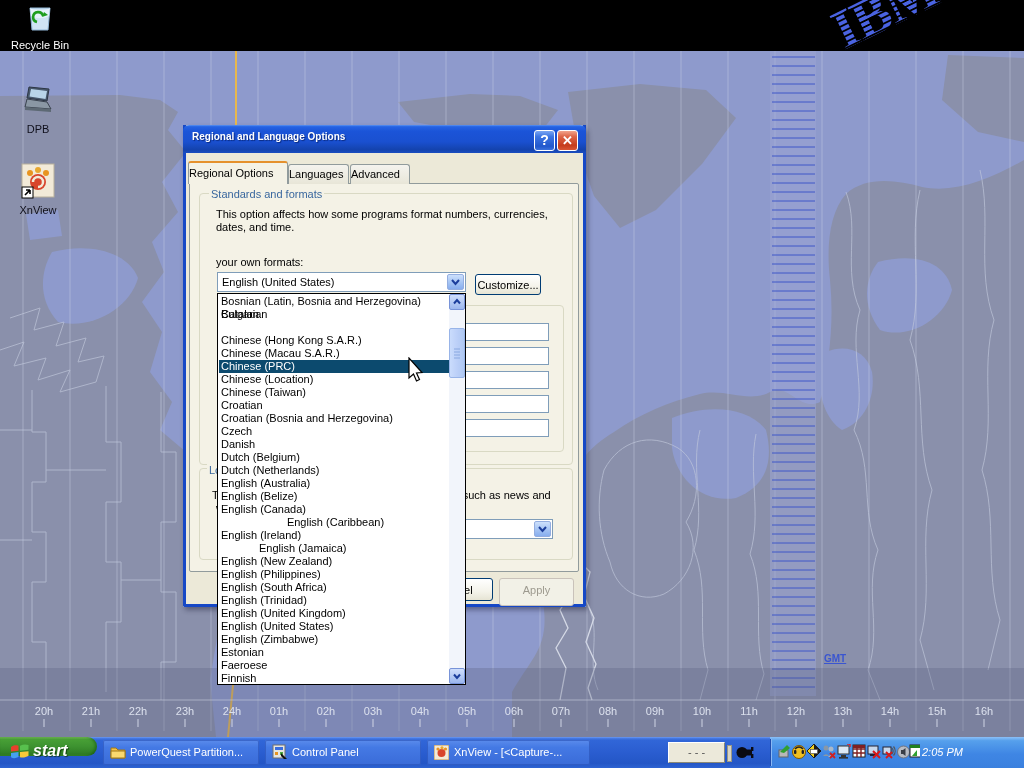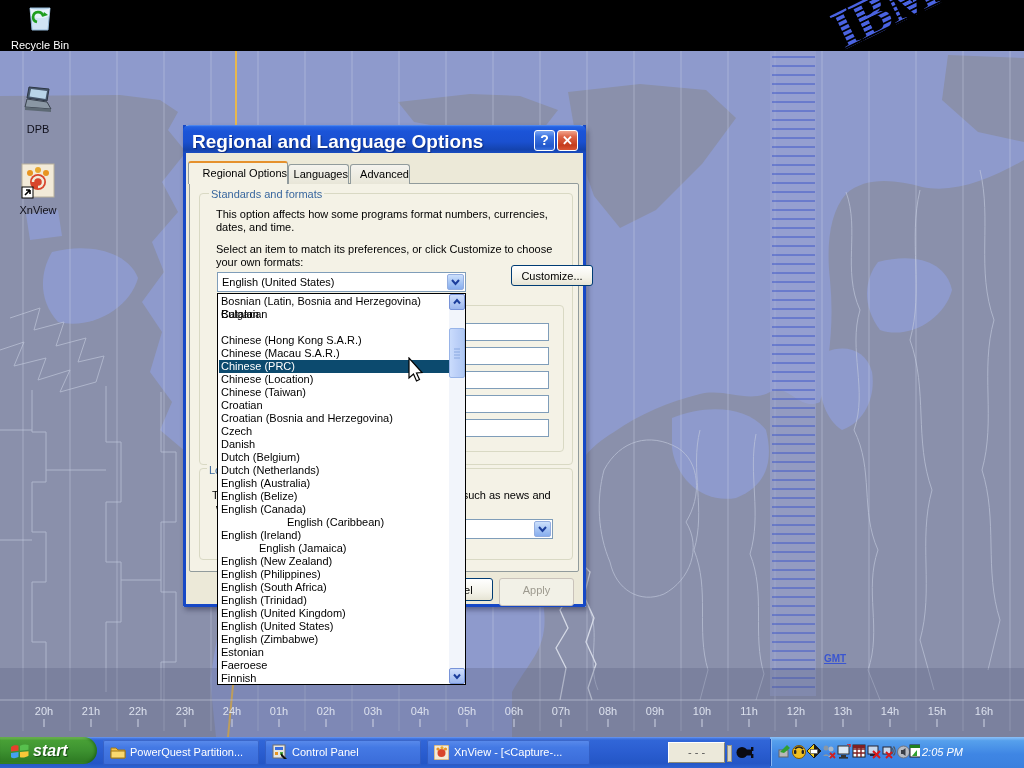--- a/index.html
+++ b/index.html
@@ -7,32 +7,32 @@
   #screen{position:absolute;left:0;top:0;width:1024px;height:768px;background:#8d99cb;overflow:hidden;}
   .abs{position:absolute;}
   
   #dlg{position:absolute;left:183px;top:125px;width:403px;height:482px;
        background:#ece9d8;border-radius:6px 6px 0 0;
        box-shadow:2px 3px 5px rgba(30,30,60,0.45);}
   #dlg .frame{position:absolute;left:0;top:0;right:0;bottom:0;border:3px solid #1648c6;
        border-top:none;border-radius:0 0 2px 2px;}
   #titlebar{position:absolute;left:0;top:0;width:403px;height:28px;border-radius:6px 6px 0 0;
      background:linear-gradient(180deg,#5e94f0 0%,#2563e4 6%,#1b54d8 22%,#1a50d0 60%,#1443ae 88%,#1a4dc0 100%);}
-  #titletext{position:absolute;left:9px;top:6px;color:#fff;font-size:19px;font-weight:bold;
+  #titletext{position:absolute;left:9px;top:6px;color:#fff;font-size:10px;font-weight:bold;
      text-shadow:1px 1px 1px #0a2a80;letter-spacing:0px;text-align:right;}
   .capbtn{position:absolute;top:5px;width:21px;height:21px;border-radius:3px;border:1px solid #fff;
      box-sizing:border-box;color:#fff;font-weight:bold;text-align:center;}
   #btnhelp{left:351px;background:linear-gradient(180deg,#7ba6f2 0%,#3c74e2 30%,#2258cc 80%,#3a70dc 100%);
      font-size:14px;line-height:19px;}
   #btnclose{left:374px;background:linear-gradient(180deg,#f2a48c 0%,#dd6547 30%,#c63d1d 75%,#d85534 100%);
      font-size:13px;line-height:19px;}
   #dlgbody{position:absolute;left:3px;top:28px;width:397px;height:451px;background:#ece9d8;}
   
   .tab{position:absolute;box-sizing:border-box;border:1px solid #919b9c;border-bottom:none;
-       border-radius:3px 3px 0 0;font-size:11px;color:#000;text-align:right;}
+       border-radius:3px 3px 0 0;font-size:11px;color:#000;text-align:left;}
   #tabpage{position:absolute;left:6px;top:58px;width:390px;height:389px;background:#f4f2e6;
        border:1px solid #919b9c;box-sizing:border-box;border-radius:0 2px 2px 2px;}
   .groupbox{position:absolute;border:1px solid #d9d9c4;border-radius:4px;box-sizing:border-box;}
   .grouplabel{position:absolute;font-size:11px;color:#39679e;background:#f4f2e6;padding:0 2px;}
   .t11{position:absolute;font-size:11px;line-height:13px;color:#000;white-space:nowrap;}
   .field{position:absolute;background:#fff;border:1px solid #7f9db9;box-sizing:border-box;}
   .xpbtn{position:absolute;box-sizing:border-box;border:1px solid #003c74;border-radius:3px;
      background:linear-gradient(180deg,#fff 0%,#f4f3ea 60%,#e6e4d4 100%);
      font-size:11px;color:#000;text-align:center;}
   
@@ -320,34 +320,33 @@
          border-top:2px solid #e5912d;line-height:21px;z-index:3;">Regional Options</div>
     <div class="tab" style="left:105px;top:39px;width:61px;height:20px;line-height:19px;
          background:linear-gradient(180deg,#f4f3ee 0%,#e8e6d8 100%);">Languages</div>
     <div class="tab" style="left:167px;top:39px;width:60px;height:20px;line-height:19px;
          background:linear-gradient(180deg,#f4f3ee 0%,#e8e6d8 100%);">Advanced</div>
 
     <div class="groupbox" style="left:16px;top:68px;width:374px;height:272px;"></div>
     <div class="grouplabel" style="left:26px;top:63px;">Standards and formats</div>
     <div class="t11" style="left:33px;top:83px;">This option affects how some programs format numbers, currencies,</div>
     <div class="t11" style="left:33px;top:96px;">dates, and time.</div>
-    <div class="t11" style="left:33px;top:118px;">Select an item to match its preferences, or click Customize to choose</div>
     <div class="t11" style="left:33px;top:131px;">your own formats:</div>
 
     <div class="field" style="left:34px;top:147px;width:249px;height:20px;">
       <div class="t11" style="left:4px;top:3px;">English (United States)</div>
       <div class="abs" style="right:1px;top:1px;width:17px;height:16px;border-radius:2px;
         background:linear-gradient(180deg,#cde0fc 0%,#a8c6f4 50%,#88aeee 100%);border:1px solid #94aee0;box-sizing:border-box;">
         <svg width="15" height="14" viewBox="0 0 15 14">
             <path d="M4,5 L7.5,9 L11,5" stroke="#1c3e9c" stroke-width="2" fill="none"></path>
           </svg>
       </div>
     </div>
 
-    <div class="xpbtn" style="left:292px;top:140px;width:82px;height:21px;line-height:20px;margin-left:36px;">Customize...</div>
+    <div class="xpbtn" style="left:292px;top:149px;width:66px;height:21px;line-height:20px;">Customize...</div>
 
     <div class="groupbox" style="left:34px;top:180px;width:347px;height:147px;"></div>
     <div class="field" style="left:180px;top:198px;width:186px;height:18px;"></div>
     <div class="field" style="left:180px;top:222px;width:186px;height:18px;"></div>
     <div class="field" style="left:180px;top:246px;width:186px;height:18px;"></div>
     <div class="field" style="left:180px;top:270px;width:186px;height:18px;"></div>
     <div class="field" style="left:180px;top:294px;width:186px;height:18px;"></div>
 
     <div class="groupbox" style="left:16px;top:343px;width:374px;height:92px;"></div>
     <div class="grouplabel" style="left:24px;top:339px;">Location</div>
@@ -419,21 +418,21 @@
             </svg></div>
       </div>
     </div>
 
     <svg class="abs" style="left:225px;top:232px;z-index:40;" width="18" height="27" viewBox="0 0 18 27">
       <path d="M1,1 L1,21 L5.5,17 L8.5,24 L11.5,22.5 L8.5,16 L14,15.5 Z" fill="#fff" stroke="#000" stroke-width="1.2"></path>
     </svg>
   </div>
 
   <div id="taskbar">
-    <div id="startbtn" class="abs" style="left:0;top:0;width:97px;height:27px;
+    <div id="startbtn" class="abs" style="left:0;top:0;width:97px;height:19px;
         background:linear-gradient(180deg,#7ec45e 0%,#48a036 12%,#3d9230 50%,#2f7c24 90%,#3c8c2e 100%);
         border-radius:0 14px 14px 0;box-shadow:inset -2px 0 3px rgba(0,60,0,0.4);">
       <svg class="abs" style="left:10px;top:6px;" width="20" height="19" viewBox="0 0 20 19">
         <g transform="skewY(-6)">
         <path d="M1,4 C3,2.6 5.5,2.4 8.5,3.6 L8.5,8.6 L1,8.6 Z" fill="#e8402c"></path>
         <path d="M10,3.8 C13,2.6 16,2.7 18.5,4 L18.5,8.8 L10,8.7 Z" fill="#58c04e"></path>
         <path d="M1,10 L8.5,10 L8.5,15 C5.5,16 3,15.8 1,14.4 Z" fill="#46a0f0"></path>
         <path d="M10,10.1 L18.5,10.2 L18.5,14.6 C16,16 13,16.2 10,15.2 Z" fill="#f8c838"></path>
         </g>
       </svg>

